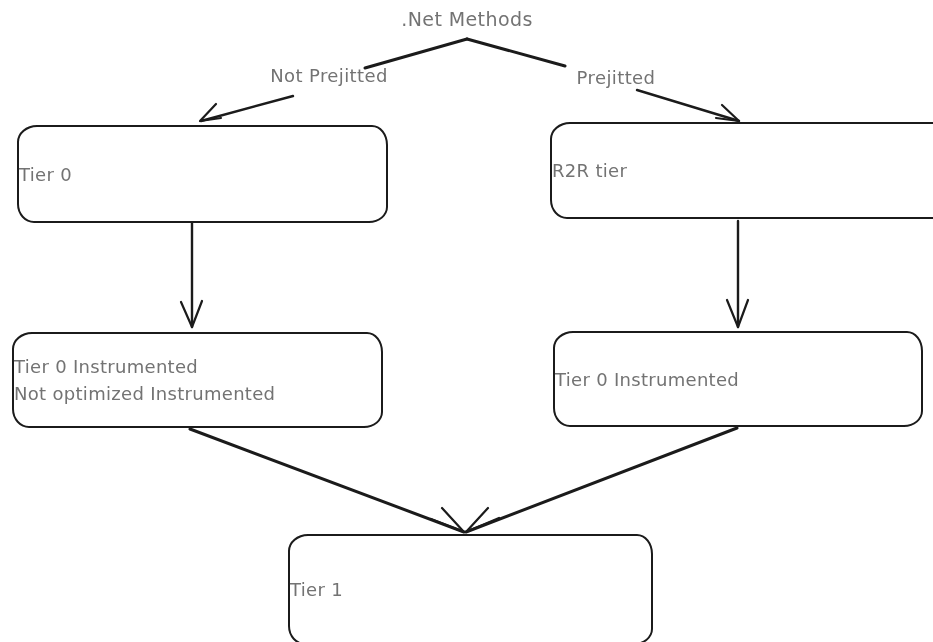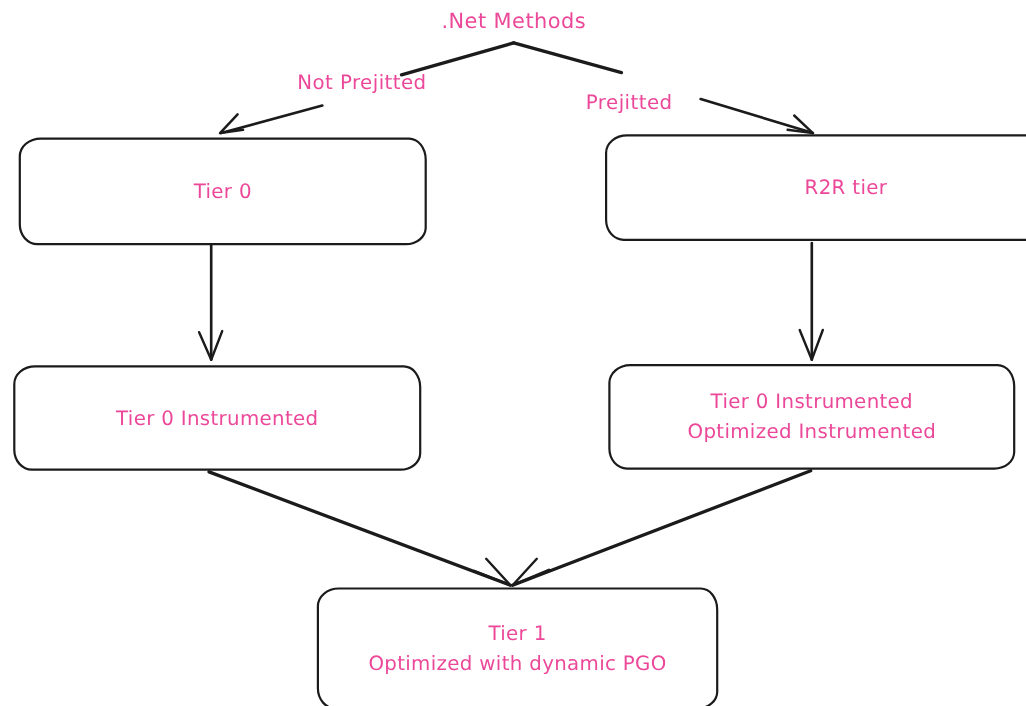--- a/index.html
+++ b/index.html
@@ -6,21 +6,21 @@
     margin: 0;
     padding: 0;
     background: #ffffff;
   }
   .canvas {
     position: relative;
     width: 933px;
     height: 642px;
     background: #ffffff;
     font-family: "DejaVu Sans", "Liberation Sans", sans-serif;
-    color: #ec4899;
+    color: #737373;
     overflow: hidden;
   }
   .edges {
     position: absolute;
     left: 0;
     top: 0;
     width: 933px;
     height: 642px;
   }
   .edges path {
@@ -41,36 +41,36 @@
     text-align: center;
   }
   .node {
     position: absolute;
     box-sizing: border-box;
     background: #ffffff;
     border: 2.3px solid #1b1b1b;
     border-radius: 20px 16px 19px 17px / 17px 20px 16px 19px;
     display: flex;
     flex-direction: column;
-    align-items: center;
+    align-items: flex-start;
     justify-content: center;
     text-align: center;
     font-size: 18px;
     line-height: 27px;
     letter-spacing: 0.3px;
     white-space: nowrap;
   }
   .node-tier0       { left: 17px;  top: 125px; width: 371px; height: 98px; }
   .node-r2r         { left: 550px; top: 122px; width: 438px; height: 97px; gap: 24px; }
   .node-tier0-instr { left: 12px;  top: 332px; width: 371px; height: 96px; }
   .node-tier0-opt   { left: 553px; top: 331px; width: 370px; height: 96px; }
   .node-tier1       { left: 288px; top: 534px; width: 365px; height: 111px; }
   .title-label      { left: 467px; top: 8px;  font-size: 19px; }
   .branch-left      { left: 329px; top: 65px; }
-  .branch-right     { left: 572px; top: 67px; margin-top: 16px; }
+  .branch-right     { left: 616px; top: 67px; }
 </style>
 </head>
 <body>
 
 <div class="canvas">
 
   <svg class="edges" viewBox="0 0 933 642" xmlns="http://www.w3.org/2000/svg">
 
     <path class="trunk" d="M 467 39 L 365 68"></path>
     <path class="line" d="M 293 96 L 201 121"></path>
@@ -102,25 +102,24 @@
   <div class="node node-tier0">
     <div>Tier 0</div>
   </div>
 
   <div class="node node-r2r">
     <div>R2R tier</div>
   </div>
 
   <div class="node node-tier0-instr">
     <div>Tier 0 Instrumented</div>
+    <div>Not optimized Instrumented</div>
   </div>
 
   <div class="node node-tier0-opt">
     <div>Tier 0 Instrumented</div>
-    <div>Optimized Instrumented</div>
   </div>
 
   <div class="node node-tier1">
     <div>Tier 1</div>
-    <div>Optimized with dynamic PGO</div>
   </div>
 
 </div>
 
 </body></html>

